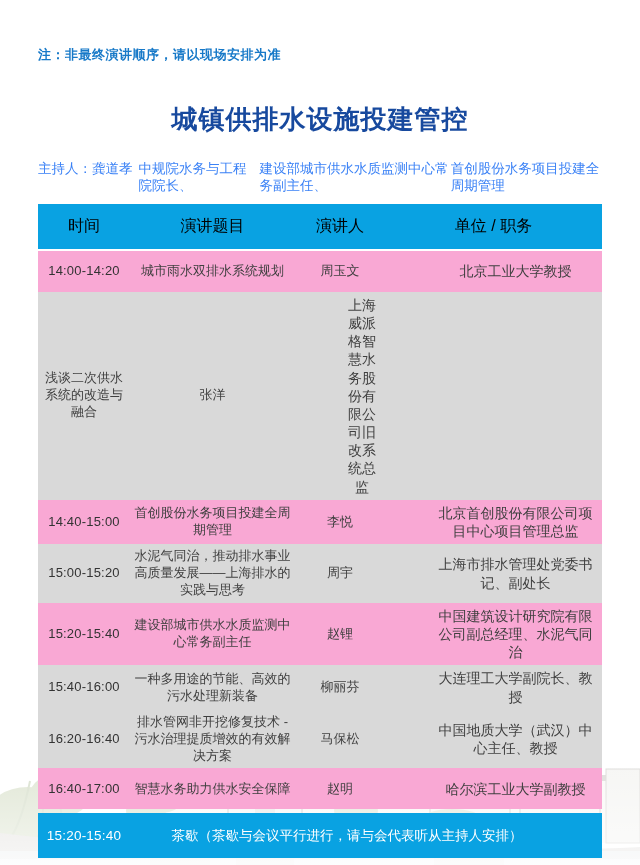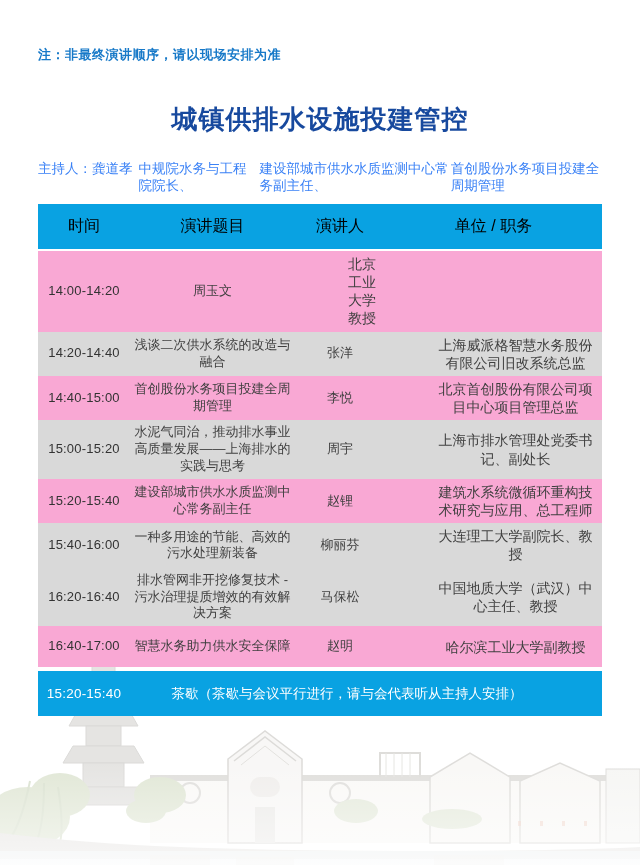--- a/index.html
+++ b/index.html
@@ -182,46 +182,46 @@
       <div class="thead">
         <div>时间</div>
         <div>演讲题目</div>
         <div>演讲人</div>
         <div>单位 / 职务</div>
       </div>
 
       <div id="table-body">
           <div class="row">
     <div class="cell-time">14:00-14:20</div>
+    <div class="cell-topic">城市雨水双排水系统规划</div>
     <div class="cell-speaker">周玉文</div>
     <div class="cell-org">北京工业大学教授</div>
   </div>
           <div class="row alt">
-    <div class="cell-time">14:20-14:40</div>
     <div class="cell-topic">浅谈二次供水系统的改造与融合</div>
     <div class="cell-speaker">张洋</div>
     <div class="cell-org">上海威派格智慧水务股份有限公司旧改系统总监</div>
   </div>
           <div class="row">
     <div class="cell-time">14:40-15:00</div>
     <div class="cell-topic">首创股份水务项目投建全周期管理</div>
     <div class="cell-speaker">李悦</div>
     <div class="cell-org">北京首创股份有限公司项目中心项目管理总监</div>
   </div>
           <div class="row alt">
     <div class="cell-time">15:00-15:20</div>
     <div class="cell-topic">水泥气同治，推动排水事业高质量发展——上海排水的实践与思考</div>
     <div class="cell-speaker">周宇</div>
     <div class="cell-org">上海市排水管理处党委书记、副处长</div>
   </div>
           <div class="row">
     <div class="cell-time">15:20-15:40</div>
     <div class="cell-topic">建设部城市供水水质监测中心常务副主任</div>
     <div class="cell-speaker">赵锂</div>
-    <div class="cell-org">建筑水系统微循环重构技术研究与应用、总工程师</div>
+    <div class="cell-org">中国建筑设计研究院有限公司副总经理、水泥气同治</div>
   </div>
           <div class="row alt">
     <div class="cell-time">15:40-16:00</div>
     <div class="cell-topic">一种多用途的节能、高效的污水处理新装备</div>
     <div class="cell-speaker">柳丽芬</div>
     <div class="cell-org">大连理工大学副院长、教授</div>
   </div>
           <div class="row alt">
     <div class="cell-time">16:20-16:40</div>
     <div class="cell-topic">排水管网非开挖修复技术 - 污水治理提质增效的有效解决方案</div>

